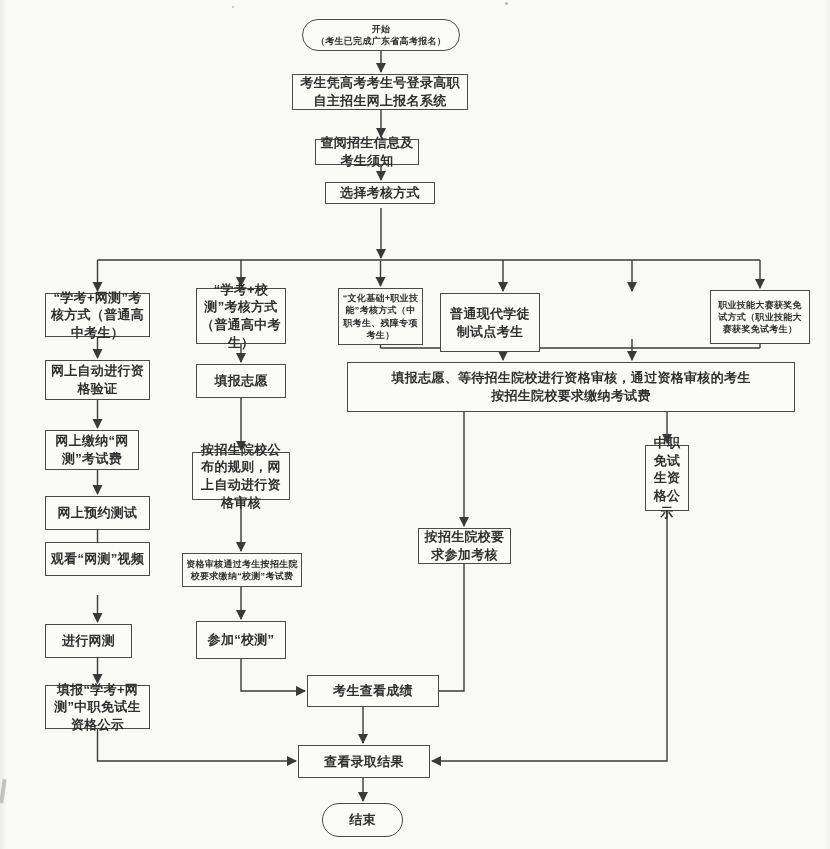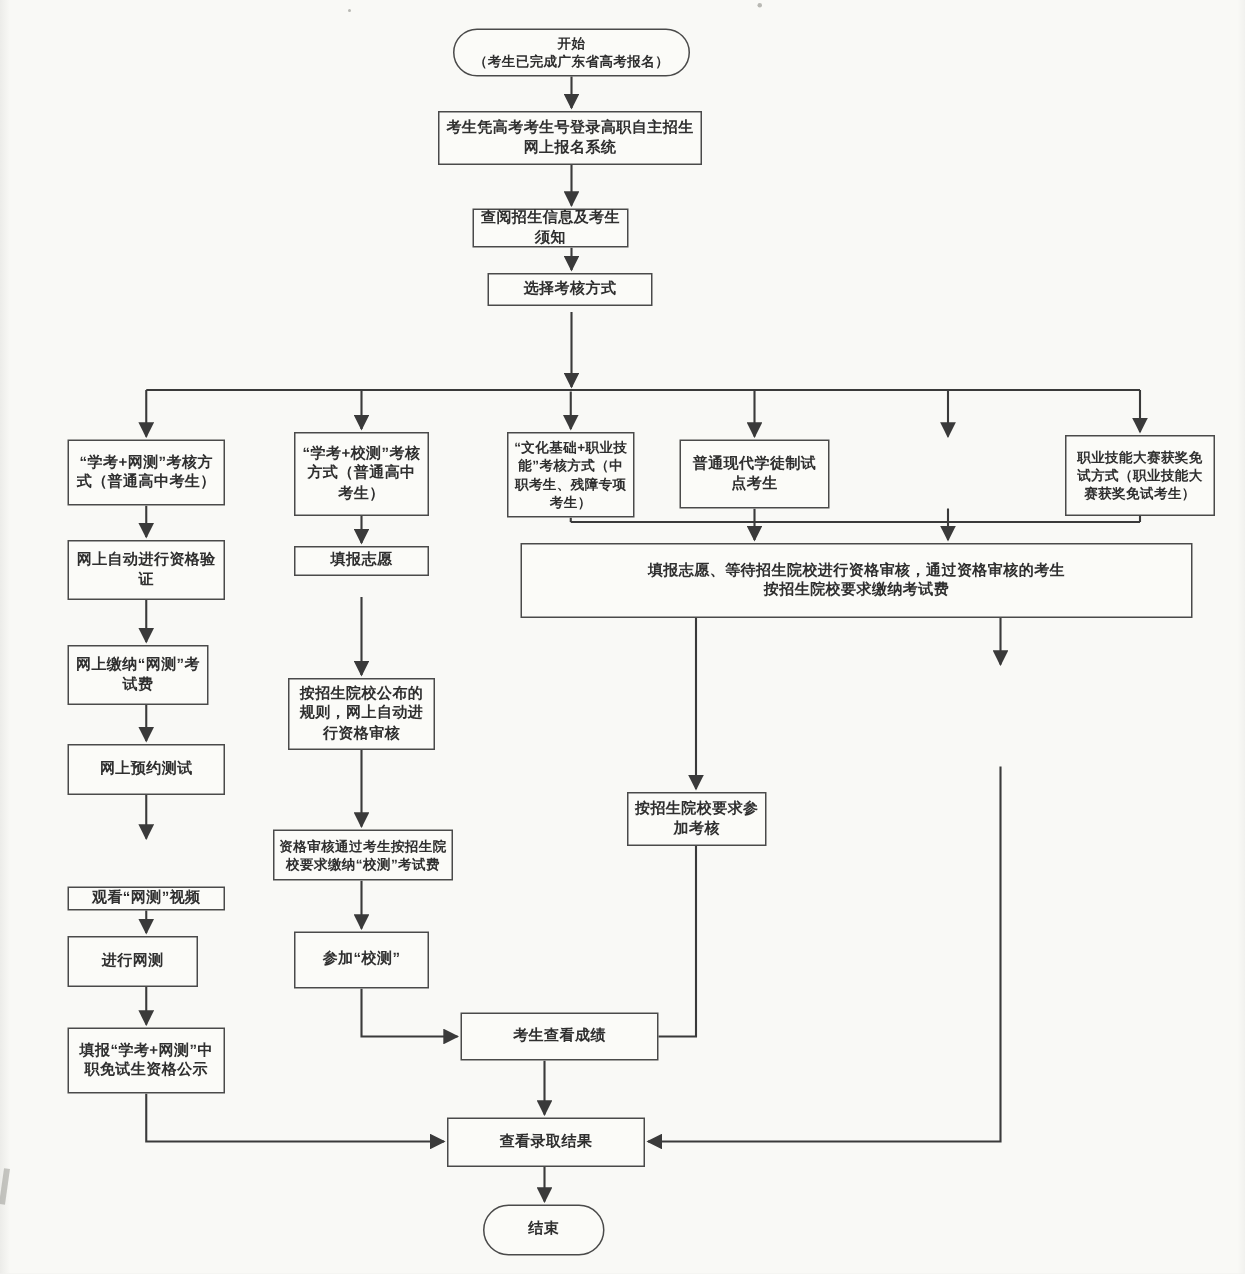--- a/index.html
+++ b/index.html
@@ -14,21 +14,21 @@
     background-image:linear-gradient(to right, rgba(120,120,120,.10), rgba(0,0,0,0) 7px),
                      linear-gradient(to left, rgba(120,120,120,.06), rgba(0,0,0,0) 5px);
     overflow:hidden;
   }
   .node{
     position:absolute;
     box-sizing:border-box;
     border:1.5px solid #4a4a4a;
     background:#fbfbf8;
     color:#2f2f2f;
-    font-size:10px;
+    font-size:13px;
     font-weight:bold;
     line-height:1.35;
     letter-spacing:.3px;
     display:flex;align-items:center;justify-content:center;
     text-align:center;
     white-space:pre-line;
     padding:1px 3px;
   }
   .rounded{border-radius:17px;}
   svg.wires{position:absolute;left:0;top:0;}
@@ -96,37 +96,38 @@
 
   <div class="node" style="left:292px;top:74px;width:176px;height:36px">考生凭高考考生号登录高职自主招生网上报名系统</div>
 
   <div class="node" style="left:315px;top:139px;width:104px;height:26px">查阅招生信息及考生须知</div>
 
   <div class="node" style="left:325px;top:182px;width:110px;height:22px">选择考核方式</div>
 
   <div class="node" style="left:45px;top:293px;width:105px;height:44px">“学考+网测”考核方式（普通高中考生）</div>
   <div class="node" style="left:196px;top:288px;width:90px;height:56px">“学考+校测”考核方式（普通高中考生）</div>
   <div class="node" style="left:338px;top:288px;width:85px;height:57px;font-size:9px">“文化基础+职业技能”考核方式（中职考生、残障专项考生）</div>
-  <div class="node" style="left:453px;top:293px;width:100px;height:46px">普通现代学徒制试点考生</div>
+  <div class="node" style="left:440px;top:293px;width:100px;height:59px">普通现代学徒制试点考生</div>
   <div class="node" style="left:710px;top:290px;width:100px;height:54px;font-size:9px">职业技能大赛获奖免试方式（职业技能大赛获奖免试考生）</div>
 
   <div class="node" style="left:45px;top:360px;width:105px;height:40px">网上自动进行资格验证</div>
   <div class="node" style="left:45px;top:430px;width:94px;height:40px">网上缴纳“网测”考试费</div>
   <div class="node" style="left:45px;top:496px;width:105px;height:34px">网上预约测试</div>
-  <div class="node" style="left:45px;top:591px;width:105px;height:16px">观看“网测”视频</div>
+  <div class="node" style="left:45px;top:542px;width:105px;height:34px">观看“网测”视频</div>
   <div class="node" style="left:45px;top:624px;width:87px;height:34px">进行网测</div>
   <div class="node" style="left:45px;top:685px;width:105px;height:44px">填报“学考+网测”中职免试生资格公示</div>
 
-  <div class="node" style="left:196px;top:364px;width:90px;height:20px">填报志愿</div>
+  <div class="node" style="left:196px;top:364px;width:90px;height:34px">填报志愿</div>
   <div class="node" style="left:192px;top:452px;width:98px;height:48px">按招生院校公布的规则，网上自动进行资格审核</div>
   <div class="node" style="left:182px;top:553px;width:120px;height:34px;font-size:9px">资格审核通过考生按招生院校要求缴纳“校测”考试费</div>
   <div class="node" style="left:196px;top:621px;width:90px;height:38px">参加“校测”</div>
 
   <div class="node" style="left:347px;top:362px;width:448px;height:50px">填报志愿、等待招生院校进行资格审核，通过资格审核的考生
 按招生院校要求缴纳考试费</div>
+  <div class="node" style="left:645px;top:445px;width:44px;height:66px">中职免试生资格公示</div>
   <div class="node" style="left:418px;top:528px;width:93px;height:36px">按招生院校要求参加考核</div>
 
   <div class="node" style="left:307px;top:675px;width:132px;height:32px">考生查看成绩</div>
   <div class="node" style="left:298px;top:745px;width:132px;height:33px">查看录取结果</div>
   <div class="node rounded" style="left:322px;top:803px;width:81px;height:34px">结束</div>
 
   <div class="smudge" style="left:1px;top:779px;width:4px;height:24px;transform:rotate(8deg);opacity:.55"></div>
   <div class="speck" style="left:505px;top:2px;width:3px;height:3px"></div>
   <div class="speck" style="left:232px;top:6px;width:2px;height:2px"></div>
 

